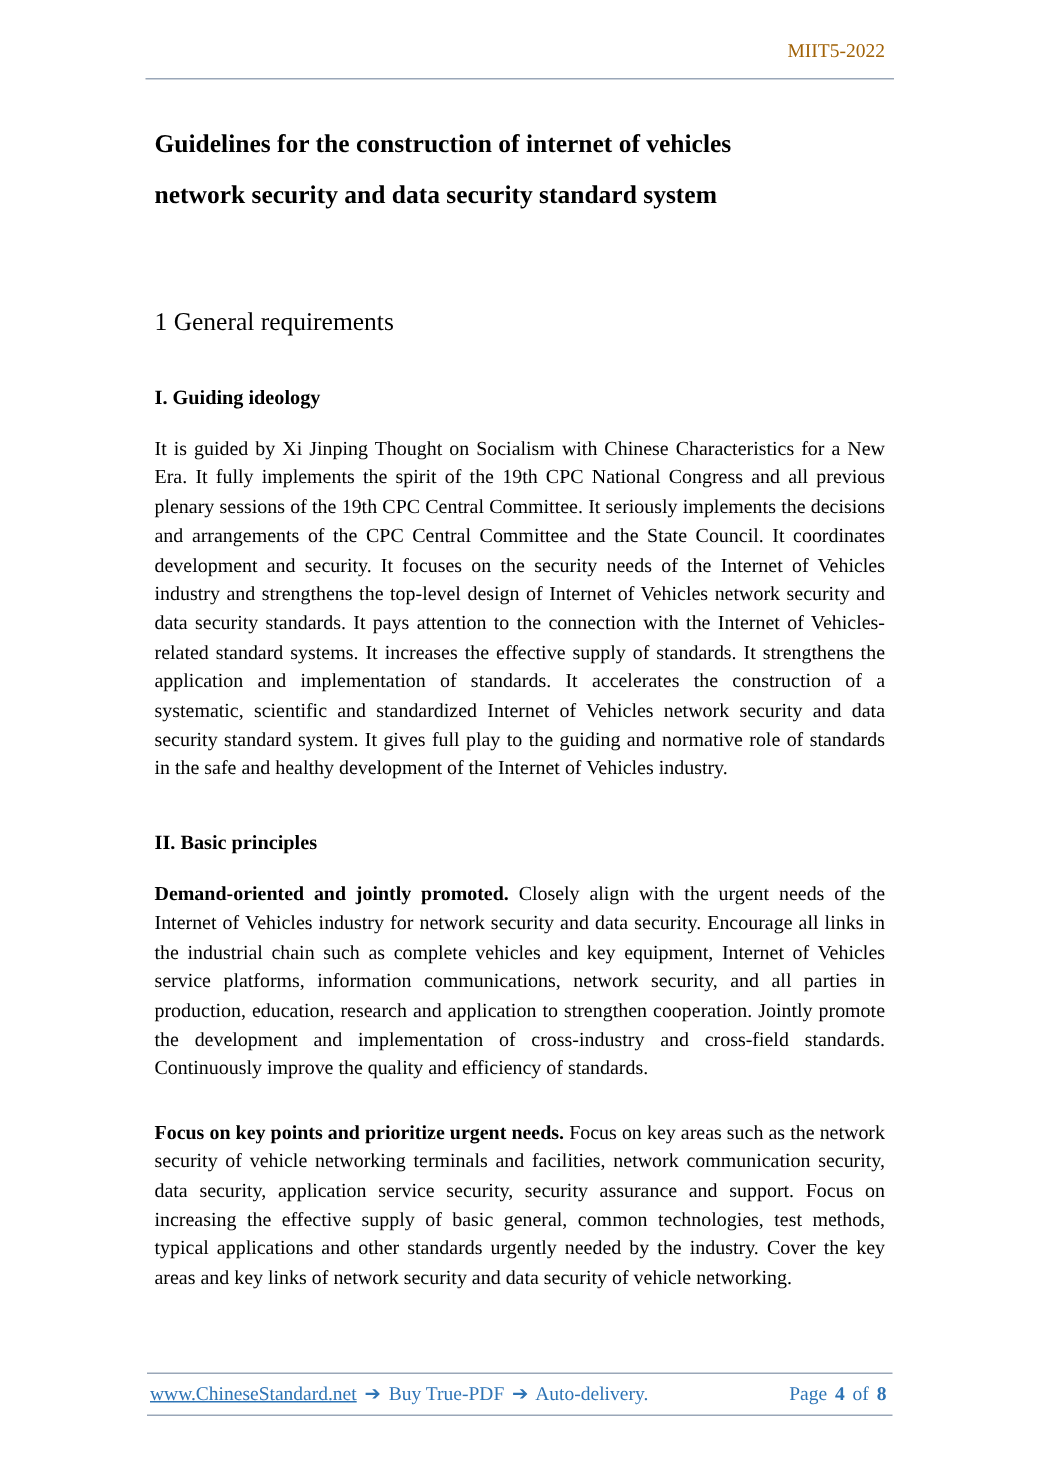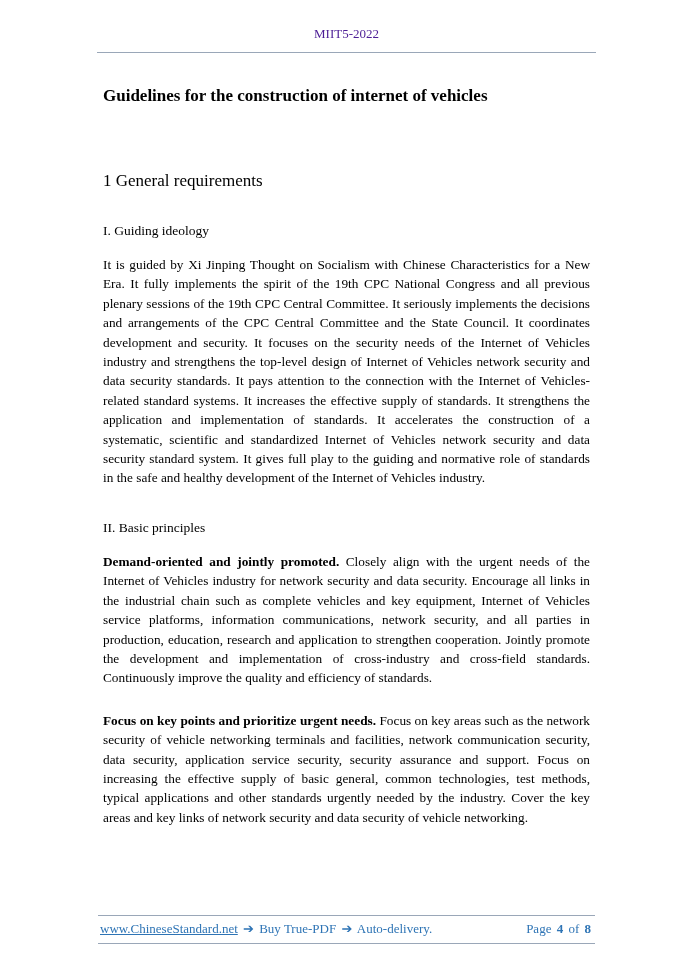--- a/index.html
+++ b/index.html
@@ -13,22 +13,22 @@
     height: 980px;
     margin: 0 auto;
     background: #ffffff;
     box-sizing: border-box;
     padding: 26px 103px 0 103px;
     font-family: "Liberation Serif", serif;
     color: #000000;
     overflow: hidden;
   }
   .doc-header {
-    text-align: center;
-    color: #4c1d95;
+    text-align: right;
+    color: #a16207;
     font-size: 13px;
     padding-bottom: 10px;
   }
   .header-rule {
     border: none;
     border-top: 1px solid #9aa7b8;
     margin: 0 -6px;
   }
   .doc-title {
     margin-top: 26px;
@@ -38,21 +38,21 @@
     line-height: 34px;
   }
   .section-heading {
     margin-top: 58px;
     font-weight: normal;
     font-size: 17px;
   }
   .sub-heading {
     margin-top: 32px;
     margin-bottom: 16px;
-    font-weight: normal;
+    font-weight: bold;
     font-size: 13.5px;
   }
   .para {
     margin: 0 0 23px 0;
     font-size: 13.3px;
     line-height: 19.4px;
     text-align: justify;
   }
   .para b {
     font-weight: bold;
@@ -92,20 +92,21 @@
 </head>
 <body>
 
 <div class="page">
 
   <div class="doc-header">MIIT5-2022</div>
   <hr class="header-rule">
 
   <div class="doc-title">
     <div>Guidelines for the construction of internet of vehicles</div>
+    <div>network security and data security standard system</div>
   </div>
 
   <div class="section-heading">1 General requirements</div>
 
   <div class="sub-heading">I. Guiding ideology</div>
 
   <p class="para">It is guided by Xi Jinping Thought on Socialism with Chinese Characteristics for a New Era. It fully implements the spirit of the 19th CPC National Congress and all previous plenary sessions of the 19th CPC Central Committee. It seriously implements the decisions and arrangements of the CPC Central Committee and the State Council. It coordinates development and security. It focuses on the security needs of the Internet of Vehicles industry and strengthens the top-level design of Internet of Vehicles network security and data security standards. It pays attention to the connection with the Internet of Vehicles-related standard systems. It increases the effective supply of standards. It strengthens the application and implementation of standards. It accelerates the construction of a systematic, scientific and standardized Internet of Vehicles network security and data security standard system. It gives full play to the guiding and normative role of standards in the safe and healthy development of the Internet of Vehicles industry.</p>
 
   <div class="sub-heading">II. Basic principles</div>
 

